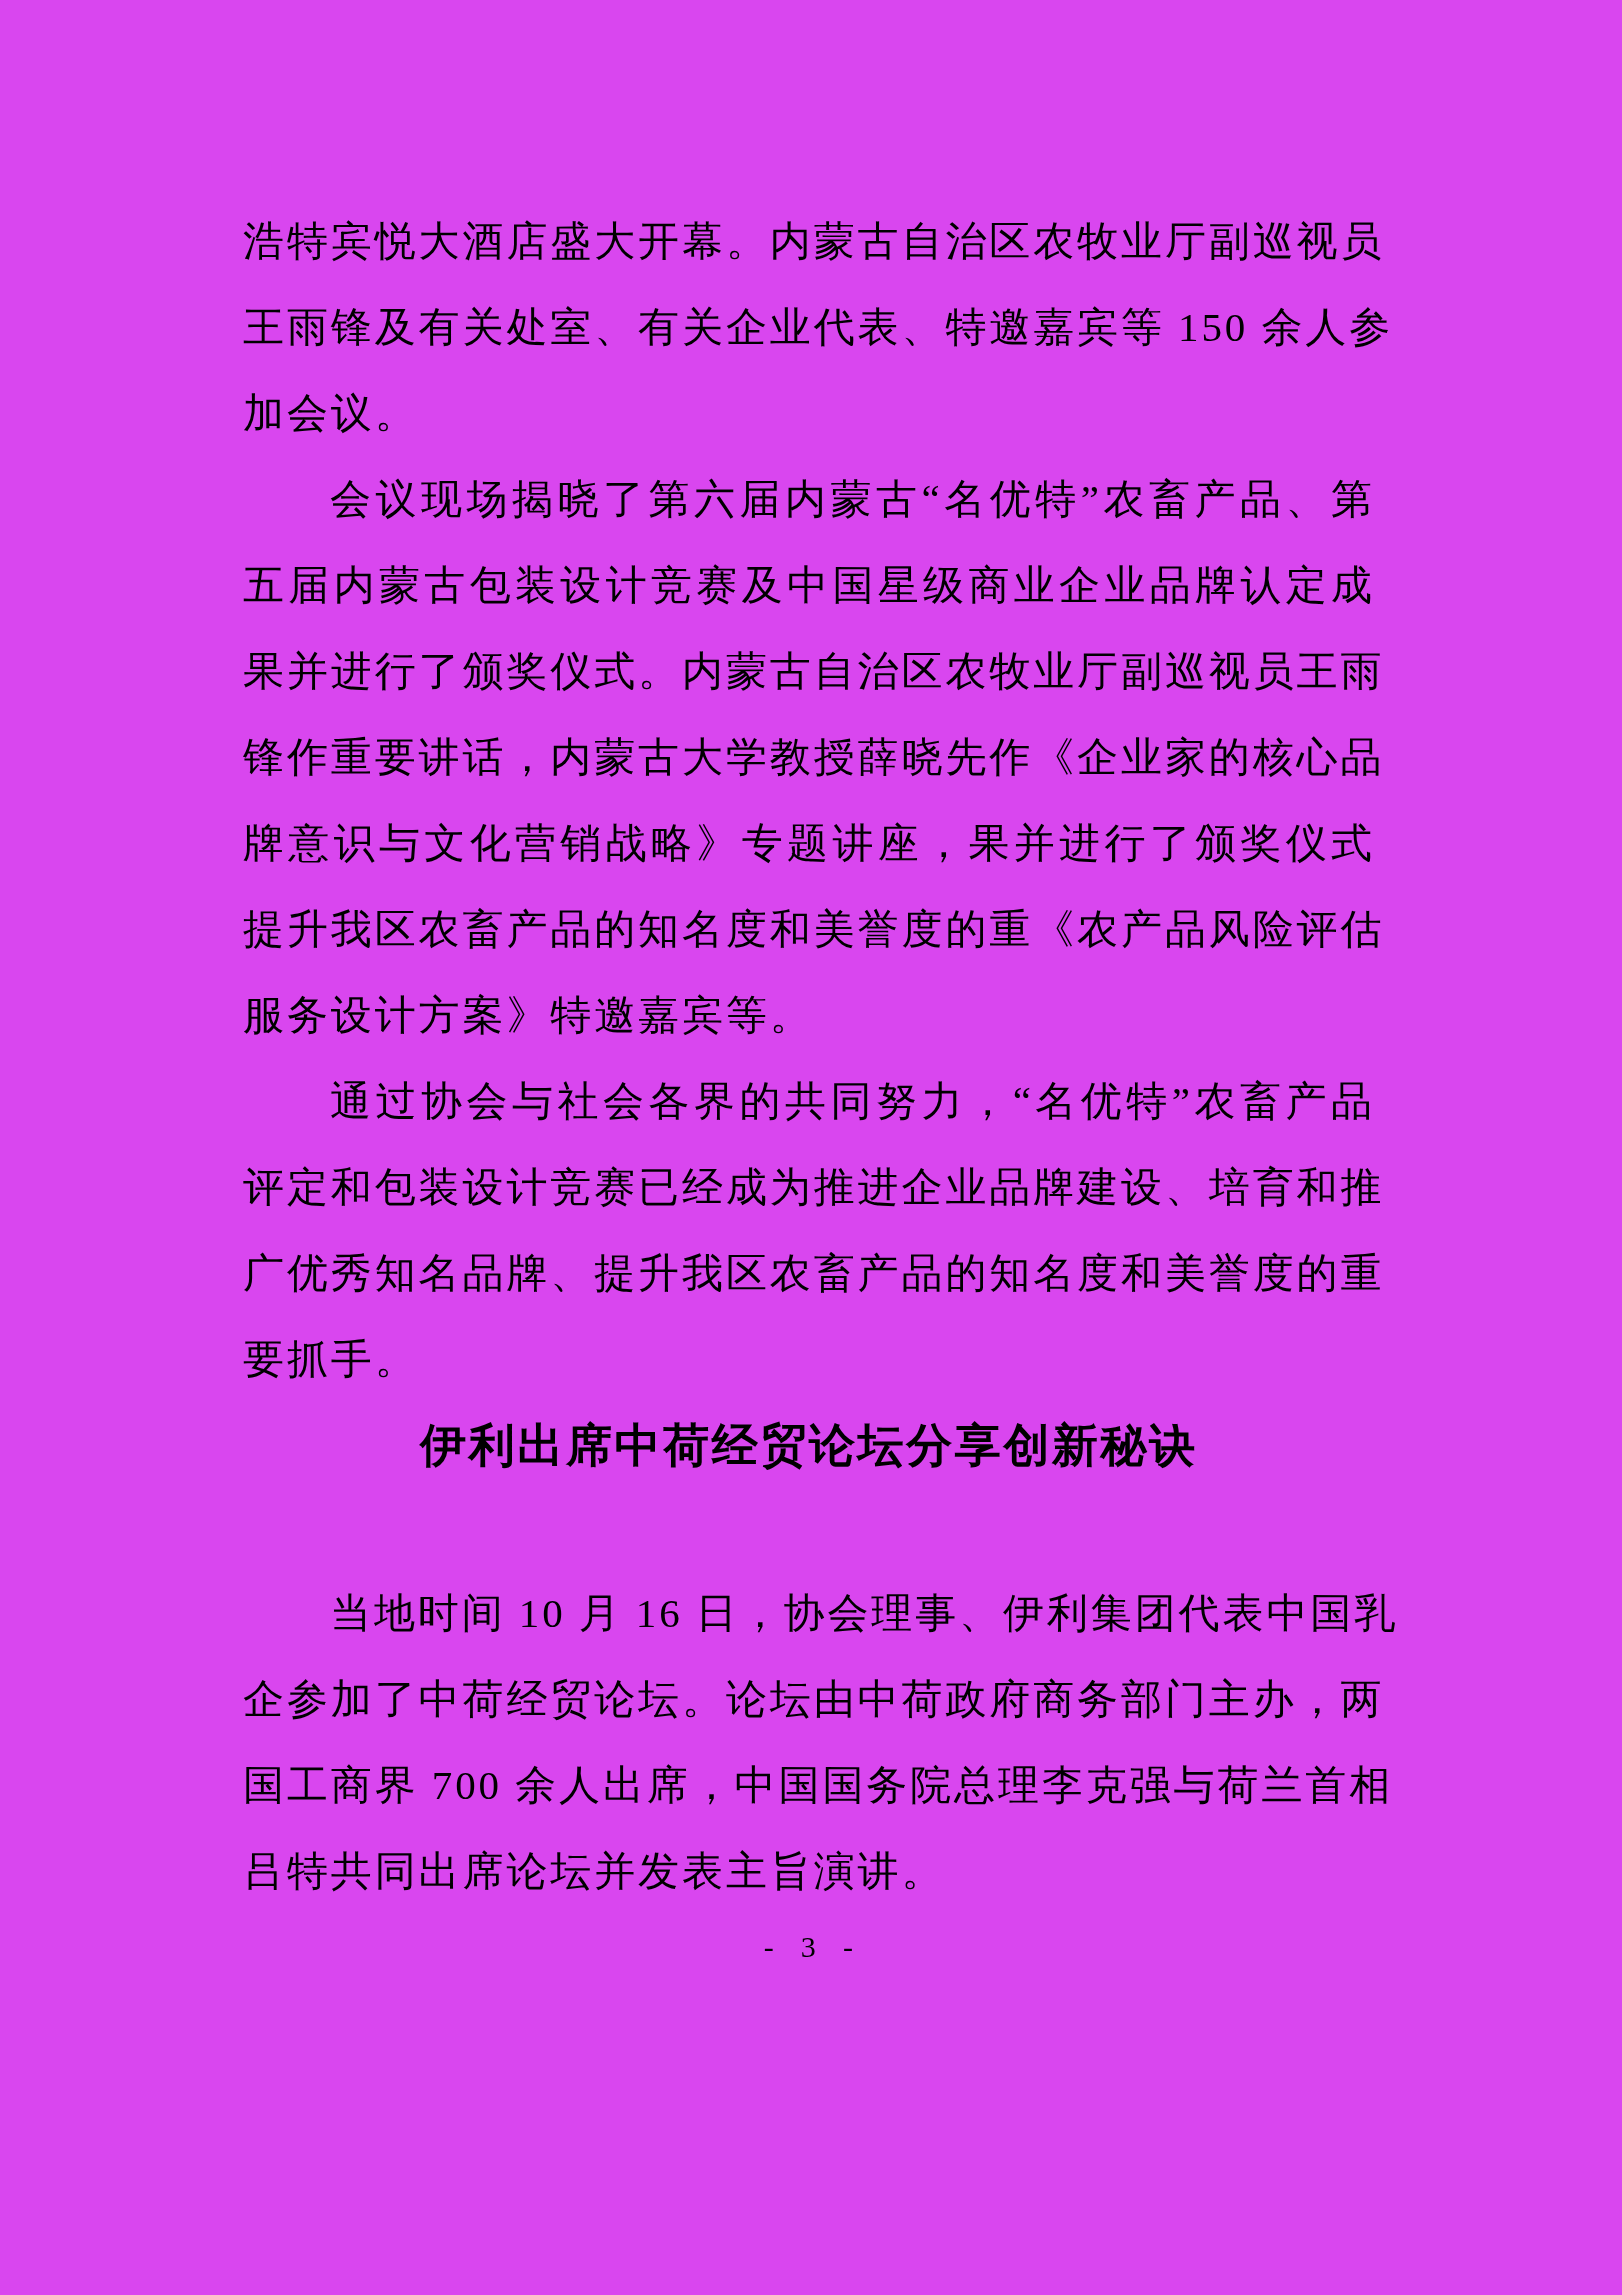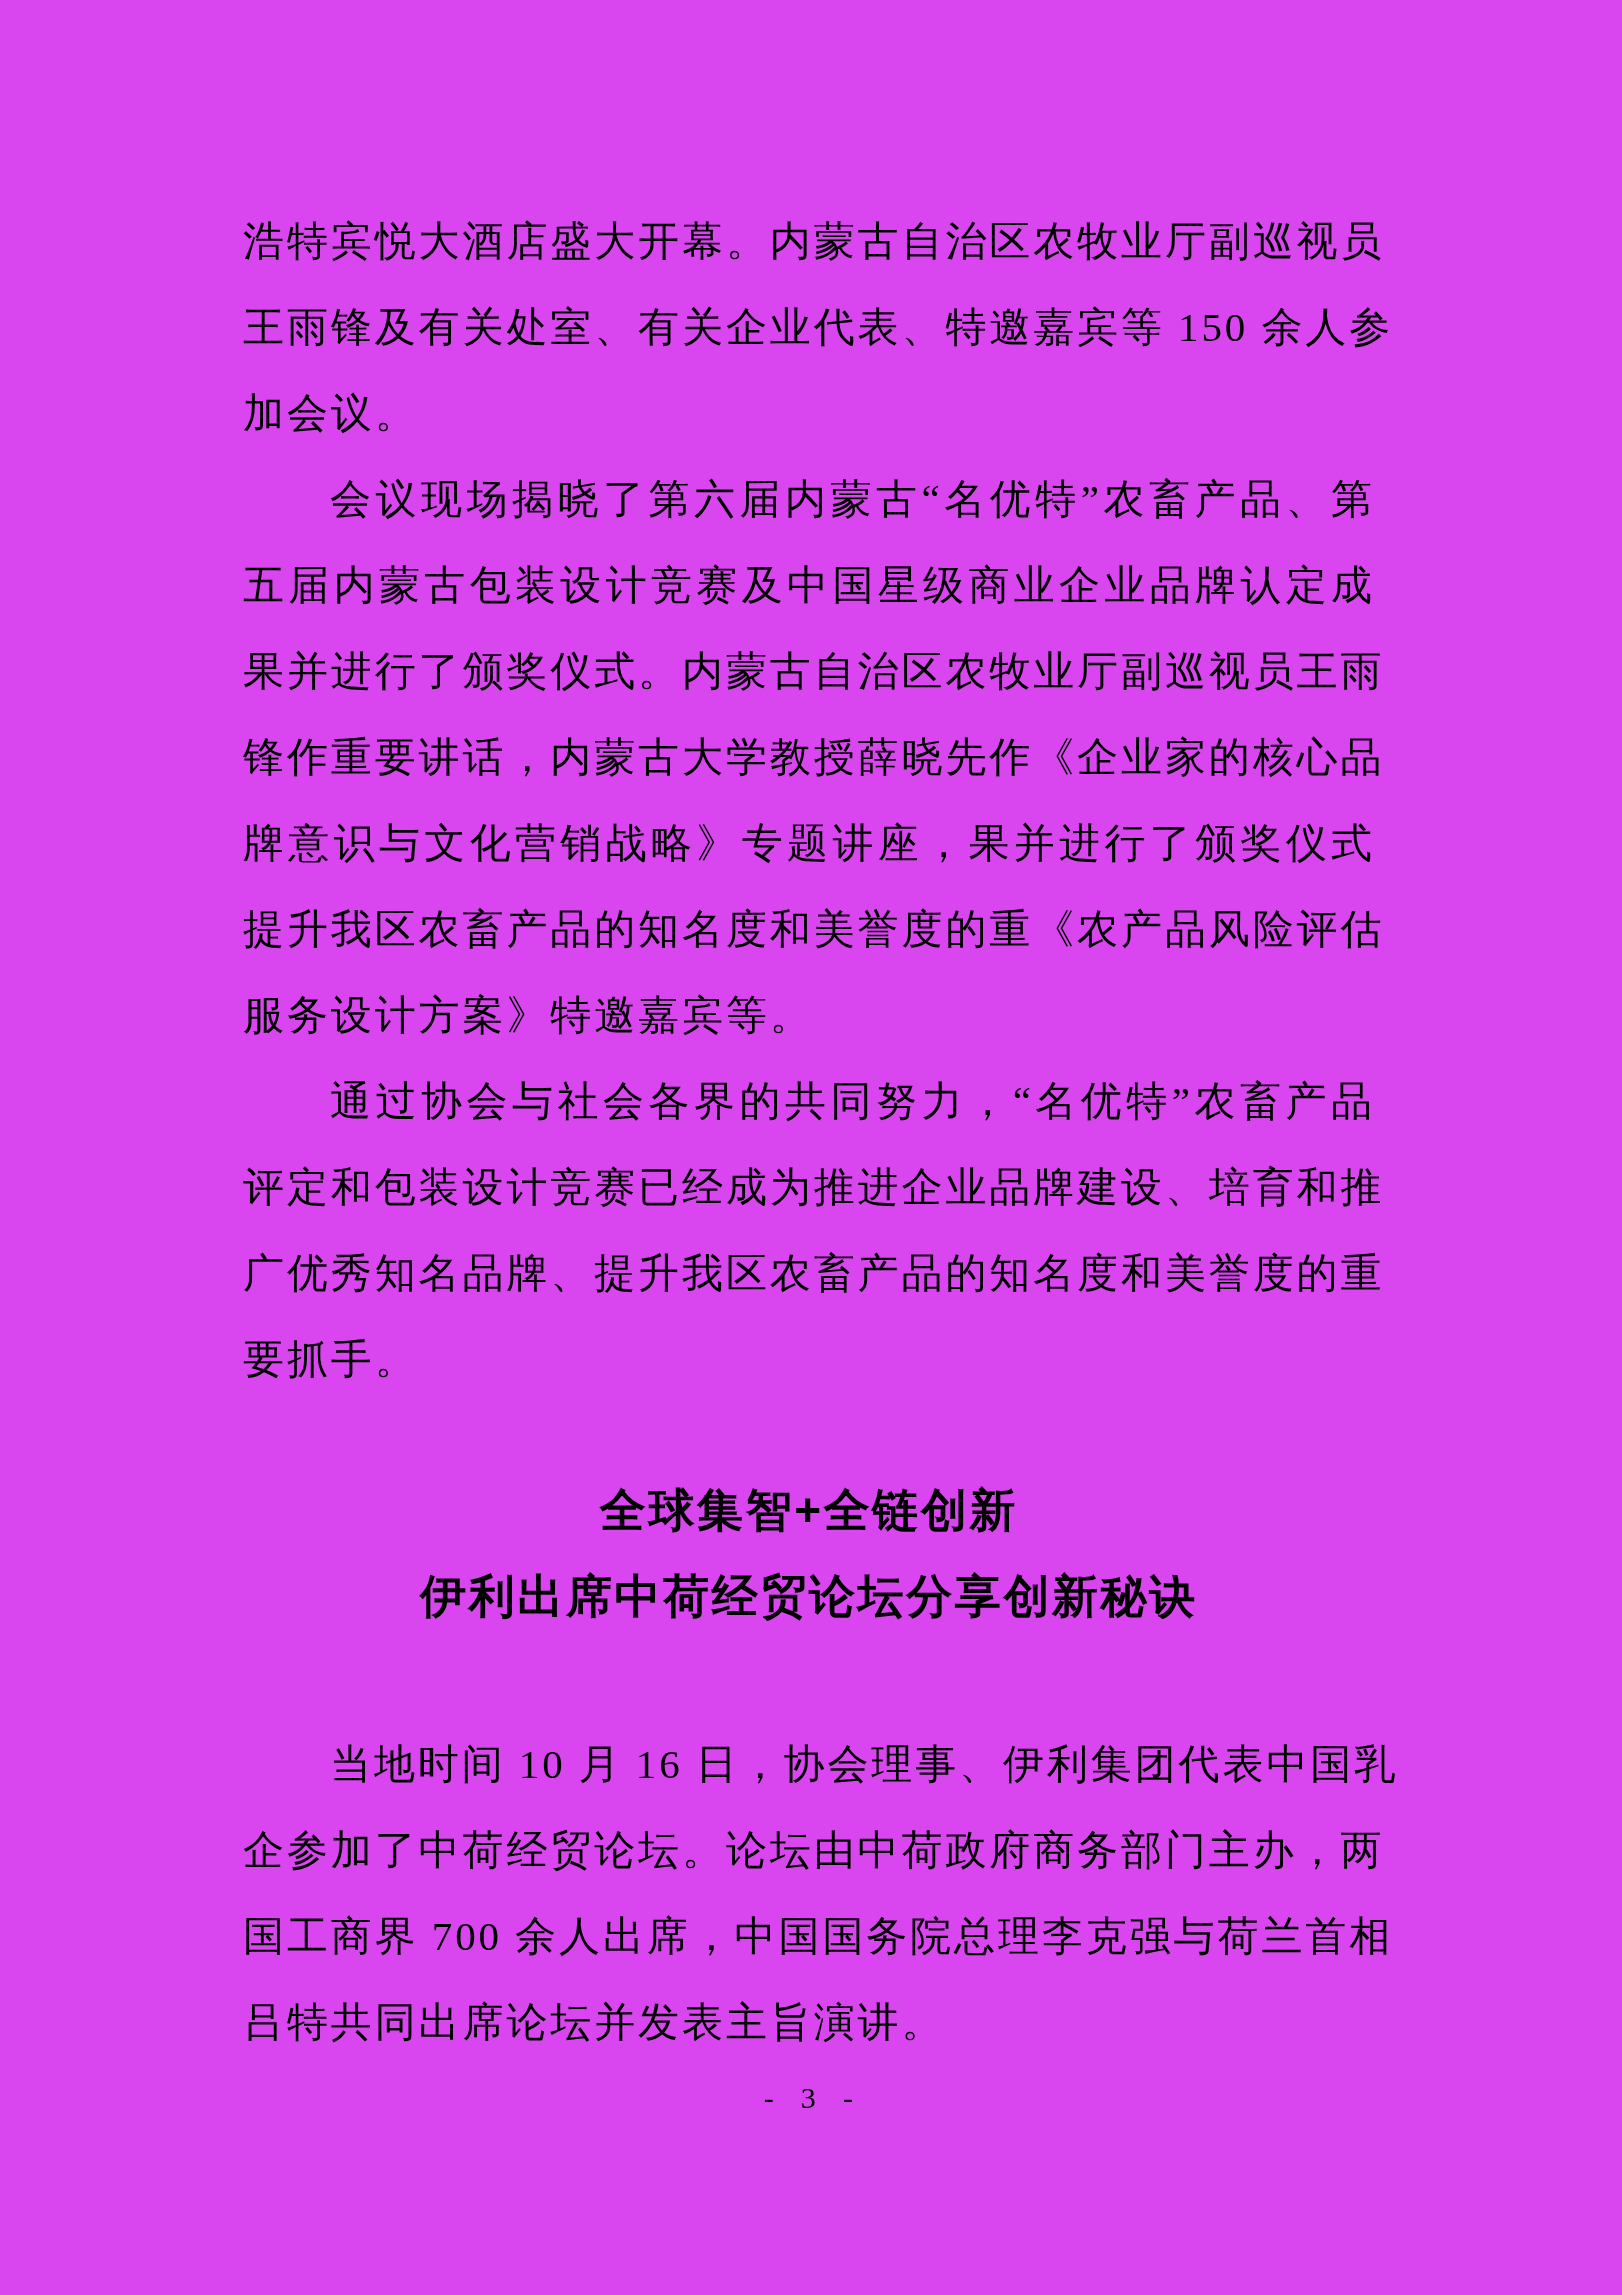--- a/index.html
+++ b/index.html
@@ -80,21 +80,20 @@
       <div class="line last">服务设计方案》特邀嘉宾等。</div>
     </div>
 
     <div class="para">
       <div class="line ind">通过协会与社会各界的共同努力，“名优特”农畜产品</div>
       <div class="line">评定和包装设计竞赛已经成为推进企业品牌建设、培育和推</div>
       <div class="line">广优秀知名品牌、提升我区农畜产品的知名度和美誉度的重</div>
       <div class="line last">要抓手。</div>
     </div>
 
-    <div class="heading first">全球集智+全链创新</div>
     <div class="heading">伊利出席中荷经贸论坛分享创新秘诀</div>
 
     <div class="para p4">
       <div class="line ind">当地时间 10 月 16 日，协会理事、伊利集团代表中国乳</div>
       <div class="line">企参加了中荷经贸论坛。论坛由中荷政府商务部门主办，两</div>
       <div class="line">国工商界 700 余人出席，中国国务院总理李克强与荷兰首相</div>
       <div class="line last">吕特共同出席论坛并发表主旨演讲。</div>
     </div>
 
     <div class="pageno">- 3 -</div>

